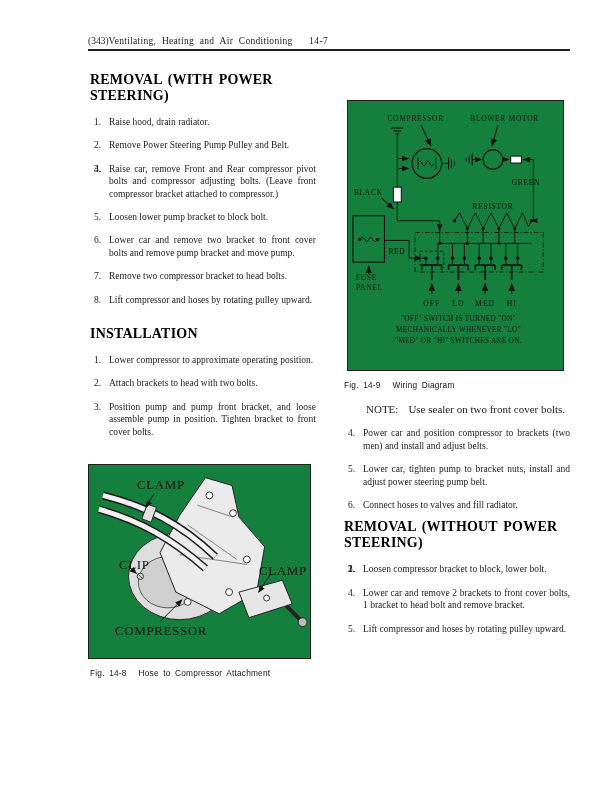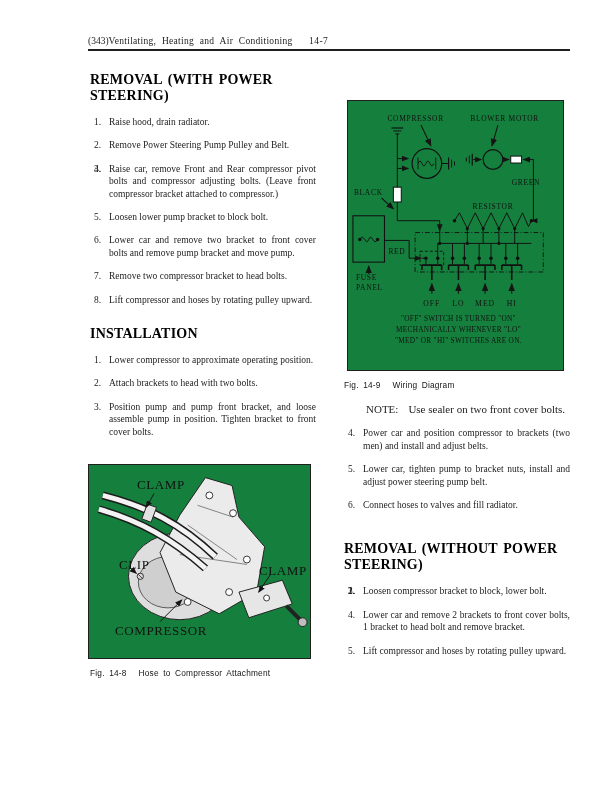--- a/index.html
+++ b/index.html
@@ -19,21 +19,21 @@
   .col-l{position:absolute;left:90px;top:72px;width:226px;}
   .col-r{position:absolute;left:344px;top:100px;width:226px;}
 
   .heading{font-family:Liberation Serif, serif;font-weight:bold;
            font-size:14px;letter-spacing:.2px;word-spacing:2px;color:#000;}
   .list{margin-top:12px;}
   .item{position:relative;padding-left:19px;margin-bottom:11px;
         font-size:9.5px;line-height:12.4px;text-align:justify;}
   .item:last-child{margin-bottom:0;}
   .item .num{position:absolute;left:4px;}
-  .mt20{margin-top:20px;} .mt26{margin-top:30px;} .mt13{margin-top:13px;} .mt8{margin-top:8px;}
+  .mt20{margin-top:20px;} .mt26{margin-top:8px;} .mt13{margin-top:13px;} .mt8{margin-top:8px;}
 
   .note{font-size:11px;line-height:12.4px;padding-left:22px;}
   .note .nlabel{margin-right:10px;}
 
   .figbox{border:1.4px solid #1f1f1f;background:#15803d;position:relative;}
   .fig148{width:221px;height:193px;margin-top:26px;margin-left:-2px;}
   .fig149{width:215px;height:269px;margin-left:3px;}
   .caption{font-family:"Liberation Sans",sans-serif;font-size:8.3px;
            color:#151515;text-align:left;margin-top:9px;word-spacing:2px;
            letter-spacing:.2px;}

